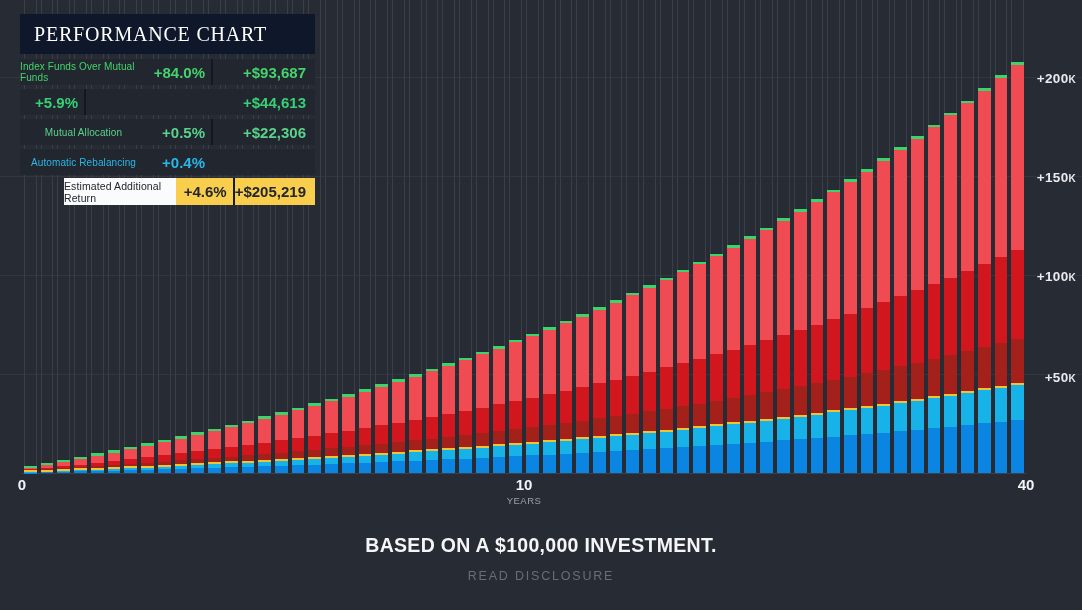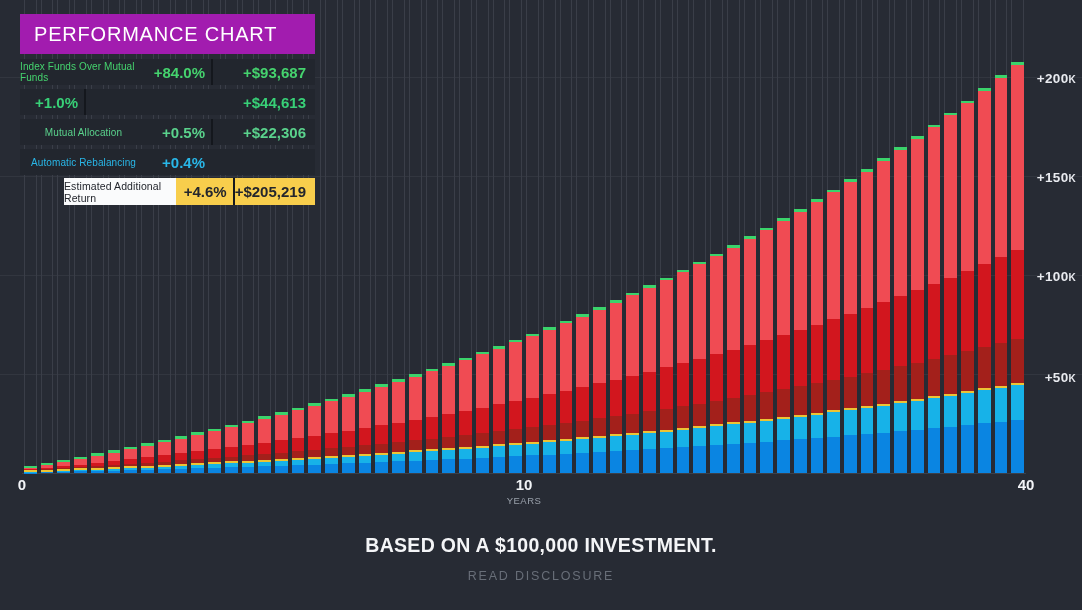--- a/index.html
+++ b/index.html
@@ -21,22 +21,22 @@
            font-size:13.5px;font-weight:700;letter-spacing:.3px;z-index:3;}
   .y-label .k{font-size:10px;font-weight:700;}
 
   .x-axis{position:absolute;left:0;top:477px;width:1082px;height:40px;}
   .x-tick{position:absolute;transform:translateX(-50%);text-align:center;color:#f2f4f7;
           font-size:15px;font-weight:700;line-height:15px;}
   .x-sub{margin-top:1px;font-size:9.5px;color:#9aa1ab;font-weight:400;letter-spacing:.5px;}
 
   
   .legend{position:absolute;left:20px;top:14px;width:295px;z-index:6;}
-  .legend-title{height:40px;background:#a21caf;color:#ffffff;display:flex;align-items:center;
-                padding-left:14px;font-size:20px;font-weight:400;letter-spacing:.8px;box-sizing:border-box;}
+  .legend-title{height:40px;background:#0f172a;color:#ffffff;display:flex;align-items:center;
+                padding-left:14px;font-size:20px;font-weight:400;letter-spacing:.8px;box-sizing:border-box;font-family:Liberation Serif, serif;}
   .legend-rows{margin-top:5px;}
   .lrow{display:flex;height:26px;margin-bottom:4px;background:#22262e;}
   .cell-label{width:127px;display:flex;align-items:center;justify-content:center;
               font-size:10px;letter-spacing:.1px;}
   .cell-pct{width:58px;display:flex;align-items:center;justify-content:flex-end;
             padding-right:6px;font-size:15px;font-weight:700;}
   .cell-val{flex:1;border-left:2px solid #14171d;display:flex;align-items:center;
             justify-content:flex-end;padding-right:9px;font-size:15px;font-weight:700;}
   .lrow-total{display:flex;height:27px;margin-top:-1px;}
   .lrow-total .cell-label{background:#fafbfc;font-size:10.5px;font-weight:400;margin-left:44px;}
@@ -806,21 +806,21 @@
 
   <div class="legend">
     <div class="legend-title">PERFORMANCE CHART</div>
     <div class="legend-rows" id="legendRows">
         <div class="lrow" style="color: rgb(69, 211, 110);">
           <div class="cell-label">Index Funds Over Mutual Funds</div>
           <div class="cell-pct">+84.0%</div>
           <div class="cell-val">+$93,687</div>
         </div>
         <div class="lrow" style="color: rgb(56, 208, 119);">
-          <div class="cell-pct">+1.0%</div>
+          <div class="cell-pct">+5.9%</div>
           <div class="cell-val">+$44,613</div>
         </div>
         <div class="lrow" style="color: rgb(90, 210, 140);">
           <div class="cell-label">Mutual Allocation</div>
           <div class="cell-pct">+0.5%</div>
           <div class="cell-val">+$22,306</div>
         </div>
         <div class="lrow" style="color: rgb(41, 183, 232);">
           <div class="cell-label">Automatic Rebalancing</div>
           <div class="cell-pct">+0.4%</div>

